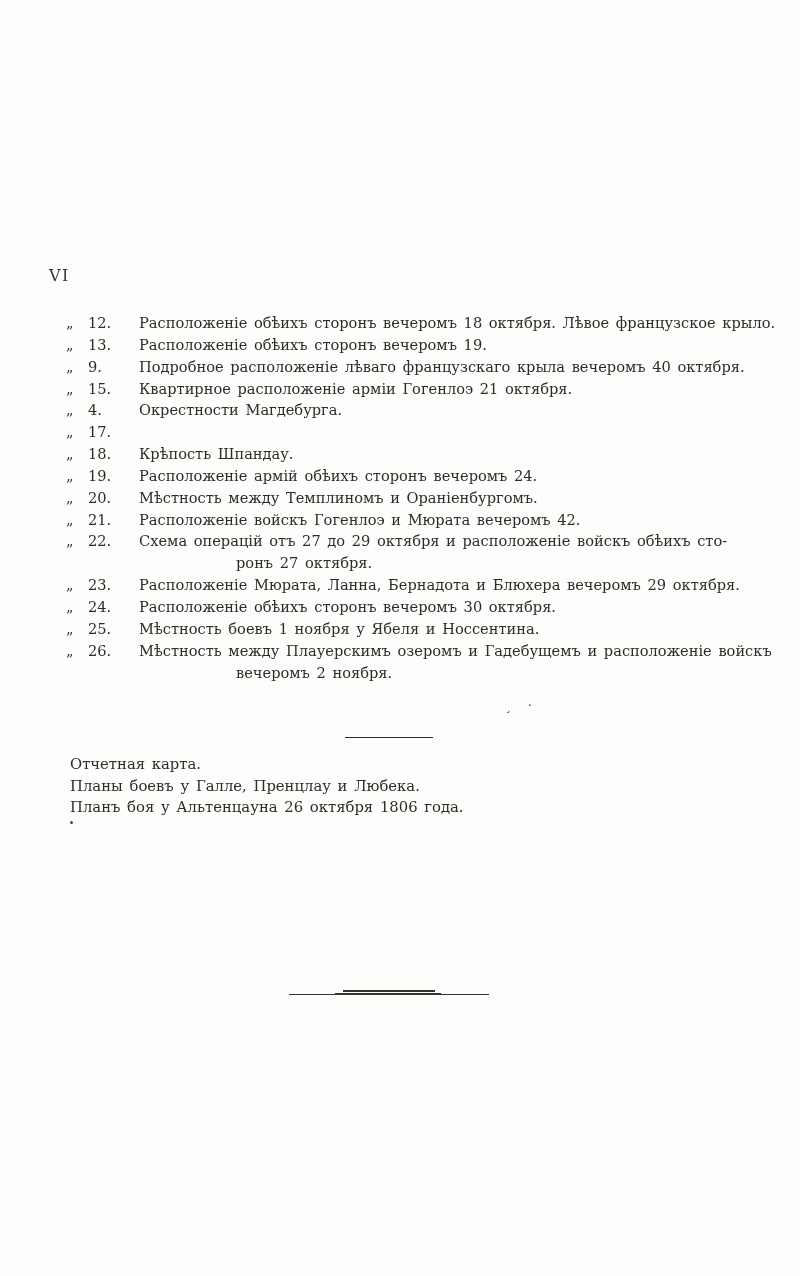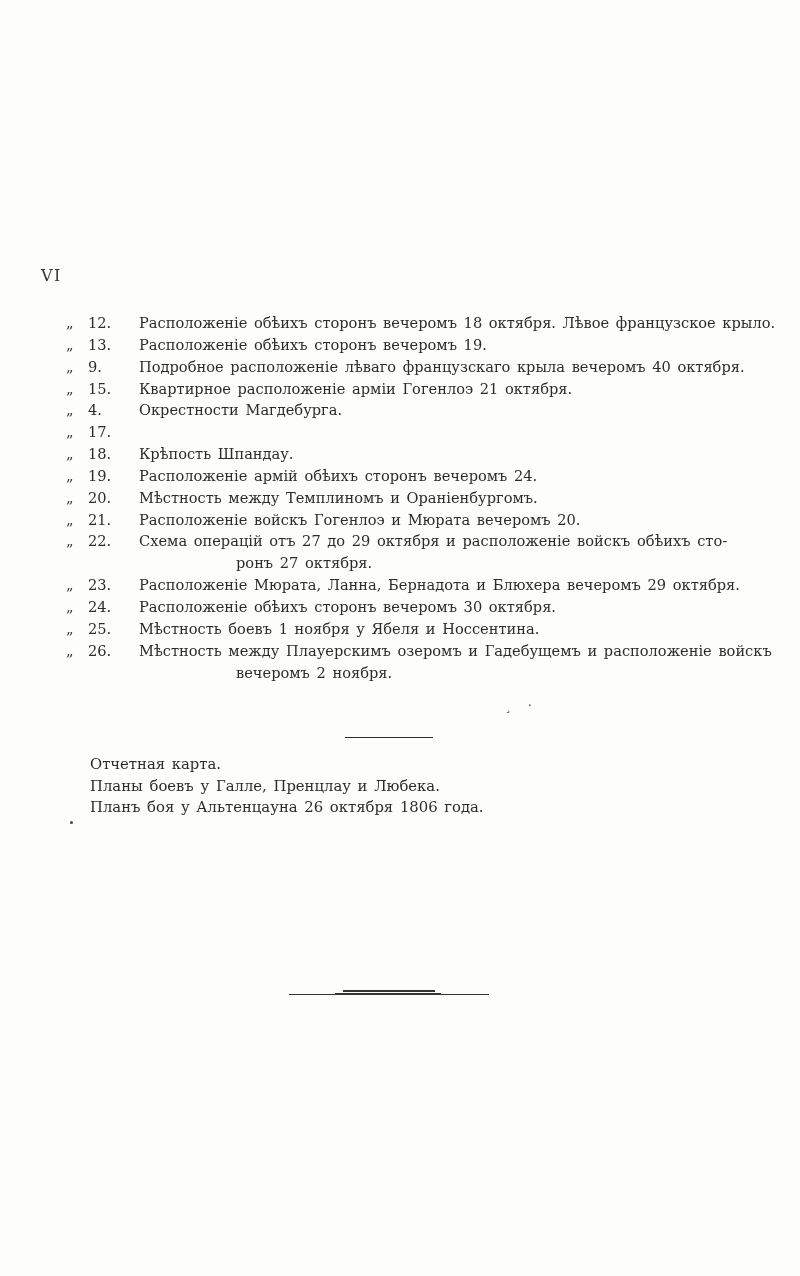--- a/index.html
+++ b/index.html
@@ -11,21 +11,21 @@
     width: 800px;
     height: 1276px;
     background: #fdfdfb;
     color: #2e2c29;
     font-family: "DejaVu Serif", "Liberation Serif", serif;
     overflow: hidden;
   }
 
   .page-number {
     position: absolute;
-    left: 41px;
+    left: 49px;
     top: 266px;
     font-size: 16px;
     letter-spacing: 1.5px;
     color: #3a3836;
   }
 
   .list {
     position: absolute;
     left: 66px;
     top: 312px;
@@ -45,21 +45,21 @@
     position: absolute;
     left: 345px;
     top: 737px;
     width: 88px;
     height: 0;
     border-top: 1.6px solid #2e2c29;
   }
 
   .footer {
     position: absolute;
-    left: 90px;
+    left: 70px;
     top: 753px;
     font-size: 14.8px;
     line-height: 21.6px;
     word-spacing: 2px;
   }
   .footer .line { white-space: nowrap; }
 
   .artifact-marks {
     position: absolute;
     left: 505px;
@@ -157,21 +157,21 @@
         <span class="ditto">„</span>
         <span class="num">20.</span>
         <span class="text">
           <div class="line">Мѣстность между Темплиномъ и Ораніенбургомъ.</div>
         </span>
       </div>
       <div class="row">
         <span class="ditto">„</span>
         <span class="num">21.</span>
         <span class="text">
-          <div class="line">Расположеніе войскъ Гогенлоэ и Мюрата вечеромъ 20.</div>
+          <div class="line">Расположеніе войскъ Гогенлоэ и Мюрата вечеромъ 42.</div>
         </span>
       </div>
       <div class="row">
         <span class="ditto">„</span>
         <span class="num">22.</span>
         <span class="text">
           <div class="line">Схема операцій отъ 27 до 29 октября и расположеніе войскъ обѣихъ сто-</div>
           <div class="line cont">ронъ 27 октября.</div>
         </span>
       </div>

